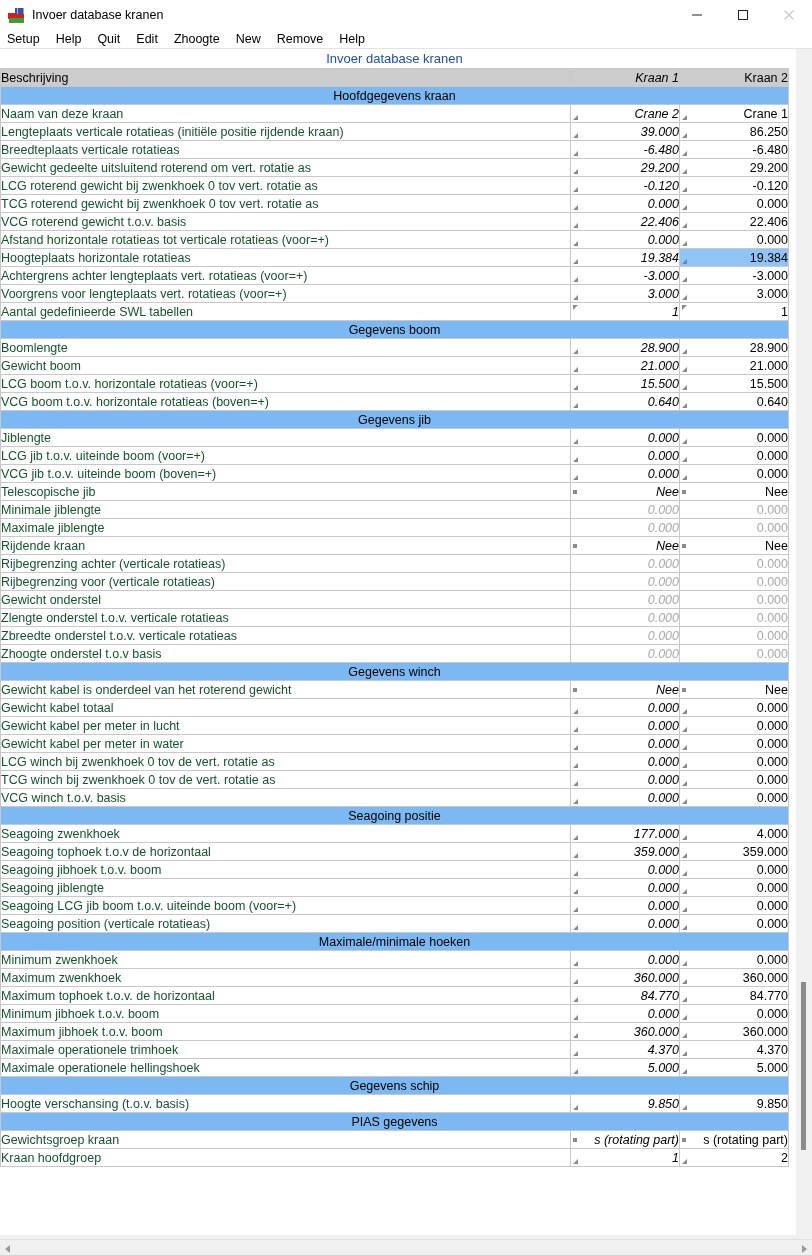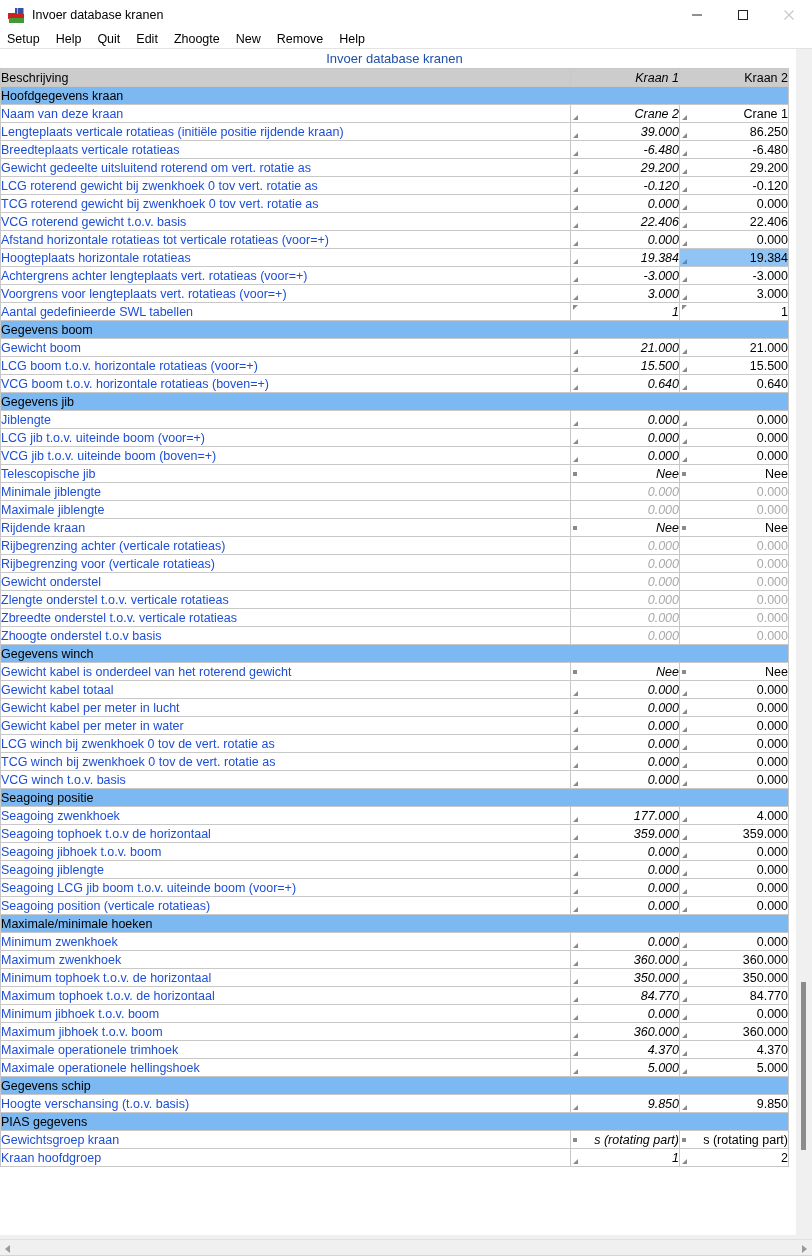--- a/index.html
+++ b/index.html
@@ -112,31 +112,31 @@
     border-right: 1px solid #b0b0b0;
     color: #000;
   }
   tr.hdr td.c-desc { text-align: left; padding-left: 4px; margin-top: 16px; }
   tr.hdr td.c-k1, tr.hdr td.c-k2 { text-align: right; padding-right: 4px; }
 
   
   tr.section td {
     background: #7cb9f2;
     color: #000;
-    text-align: left;
+    text-align: center;
     border-left: 1px solid #7cb9f2;
     border-right: 1px solid #7cb9f2;
     border-top: 1px solid #ffffff;
     border-bottom: 1px solid #ffffff;
   }
 
   
   tr.data td.c-desc {
     text-align: left; padding-left: 4px;
-    background: #ffffff; color: #1d4ed8;
+    background: #ffffff; color: #14532d;
     border-left: 1px solid #ffffff;
   }
   td.val {
     text-align: right; padding-right: 4px;
     background: #ffffff; color: #000;
     position: relative;
   }
   td.val.disabled { color: #a9a9a9; }
 
   
@@ -318,20 +318,25 @@
         </tr>
         <tr class="data">
           <td class="c-desc">Aantal gedefinieerde SWL tabellen</td>
           <td class="val c-k1"><span class="mk-tri-up"></span><span>1</span></td>
           <td class="val c-k2"><span class="mk-tri-up"></span><span>1</span></td>
         </tr>
         <tr class="section">
           <td colspan="3">Gegevens boom</td>
         </tr>
         <tr class="data">
+          <td class="c-desc">Boomlengte</td>
+          <td class="val c-k1"><span class="mk-tri"></span><span>28.900</span></td>
+          <td class="val c-k2"><span class="mk-tri"></span><span>28.900</span></td>
+        </tr>
+        <tr class="data">
           <td class="c-desc">Gewicht boom</td>
           <td class="val c-k1"><span class="mk-tri"></span><span>21.000</span></td>
           <td class="val c-k2"><span class="mk-tri"></span><span>21.000</span></td>
         </tr>
         <tr class="data">
           <td class="c-desc">LCG boom t.o.v. horizontale rotatieas (voor=+)</td>
           <td class="val c-k1"><span class="mk-tri"></span><span>15.500</span></td>
           <td class="val c-k2"><span class="mk-tri"></span><span>15.500</span></td>
         </tr>
         <tr class="data">
@@ -483,25 +488,20 @@
         </tr>
         <tr class="data">
           <td class="c-desc">Minimum zwenkhoek</td>
           <td class="val c-k1"><span class="mk-tri"></span><span>0.000</span></td>
           <td class="val c-k2"><span class="mk-tri"></span><span>0.000</span></td>
         </tr>
         <tr class="data">
           <td class="c-desc">Maximum zwenkhoek</td>
           <td class="val c-k1"><span class="mk-tri"></span><span>360.000</span></td>
           <td class="val c-k2"><span class="mk-tri"></span><span>360.000</span></td>
-        </tr>
-        <tr class="data">
-          <td class="c-desc">Minimum tophoek t.o.v. de horizontaal</td>
-          <td class="val c-k1"><span class="mk-tri"></span><span>350.000</span></td>
-          <td class="val c-k2"><span class="mk-tri"></span><span>350.000</span></td>
         </tr>
         <tr class="data">
           <td class="c-desc">Maximum tophoek t.o.v. de horizontaal</td>
           <td class="val c-k1"><span class="mk-tri"></span><span>84.770</span></td>
           <td class="val c-k2"><span class="mk-tri"></span><span>84.770</span></td>
         </tr>
         <tr class="data">
           <td class="c-desc">Minimum jibhoek t.o.v. boom</td>
           <td class="val c-k1"><span class="mk-tri"></span><span>0.000</span></td>
           <td class="val c-k2"><span class="mk-tri"></span><span>0.000</span></td>

